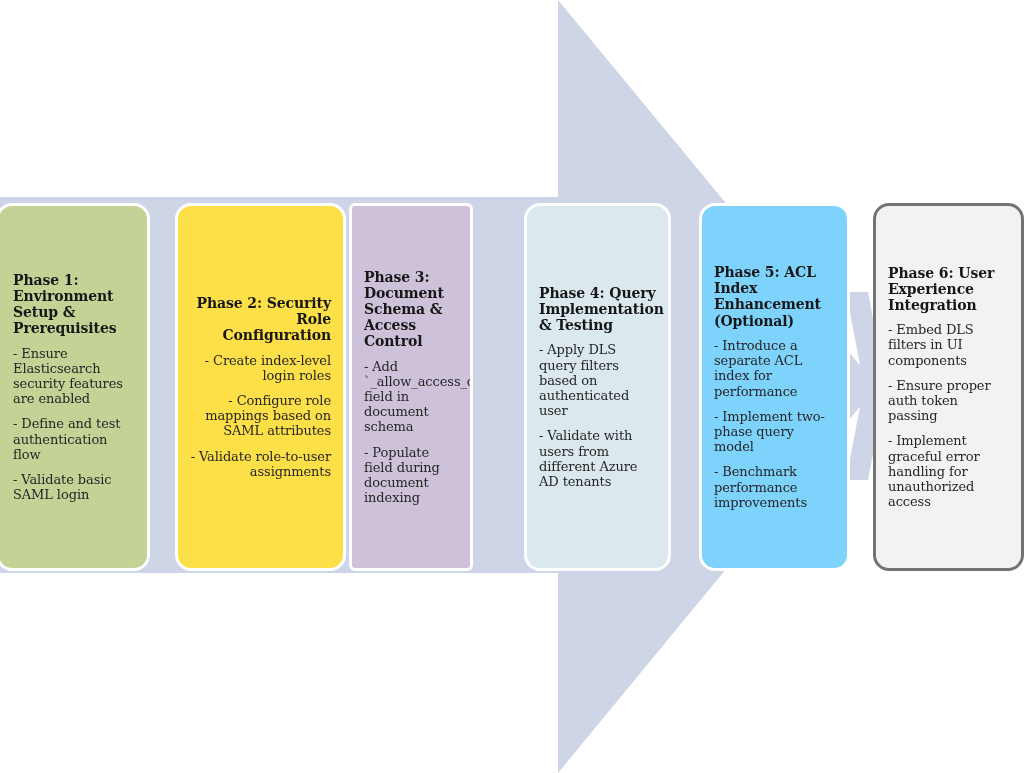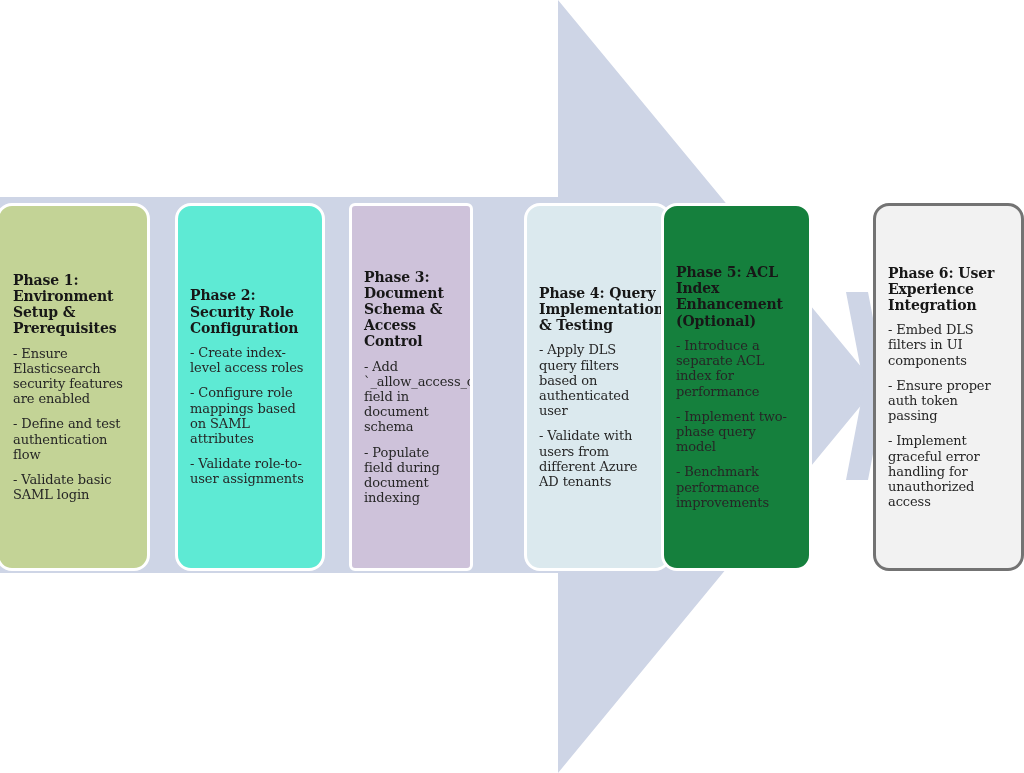--- a/index.html
+++ b/index.html
@@ -97,24 +97,24 @@
 
     <div class="phase-card filled" style="left:-4px; width:154px; background:#c3d396; padding-left:14px;">
       <div class="card-body">
         <div class="card-title">Phase 1: Environment Setup &amp; Prerequisites</div>
         <div class="card-bullet">- Ensure Elasticsearch security features are enabled</div>
         <div class="card-bullet">- Define and test authentication flow</div>
         <div class="card-bullet">- Validate basic SAML login</div>
       </div>
     </div>
 
-    <div class="phase-card filled" style="left:175px; width:150px; background:#5eead4;">
+    <div class="phase-card filled" style="left:175px; width:171px; background:#fde047;text-align:right;">
       <div class="card-body">
         <div class="card-title">Phase 2: Security Role Configuration</div>
-        <div class="card-bullet">- Create index-level access roles</div>
+        <div class="card-bullet">- Create index-level login roles</div>
         <div class="card-bullet">- Configure role mappings based on SAML attributes</div>
         <div class="card-bullet">- Validate role-to-user assignments</div>
       </div>
     </div>
 
     <div class="phase-card filled" style="left:349px; width:124px; background:#cec2da;border-radius:6px;">
       <div class="card-body">
         <div class="card-title">Phase 3: Document Schema &amp; Access Control</div>
         <div class="card-bullet">- Add `_allow_access_control` field in document schema</div>
         <div class="card-bullet">- Populate field during document indexing</div>
@@ -122,21 +122,21 @@
     </div>
 
     <div class="phase-card filled" style="left:524px; width:147px; background:#dbe9ee;">
       <div class="card-body">
         <div class="card-title">Phase 4: Query Implementation &amp; Testing</div>
         <div class="card-bullet">- Apply DLS query filters based on authenticated user</div>
         <div class="card-bullet">- Validate with users from different Azure AD tenants</div>
       </div>
     </div>
 
-    <div class="phase-card filled" style="left:661px; width:151px; background:#15803d;">
+    <div class="phase-card filled" style="left:699px; width:151px; background:#7dd3fc;">
       <div class="card-body">
         <div class="card-title">Phase 5: ACL Index Enhancement (Optional)</div>
         <div class="card-bullet">- Introduce a separate ACL index for performance</div>
         <div class="card-bullet">- Implement two-phase query model</div>
         <div class="card-bullet">- Benchmark performance improvements</div>
       </div>
     </div>
 
     <div class="phase-card outlined" style="left:873px; width:151px;">
       <div class="card-body">

